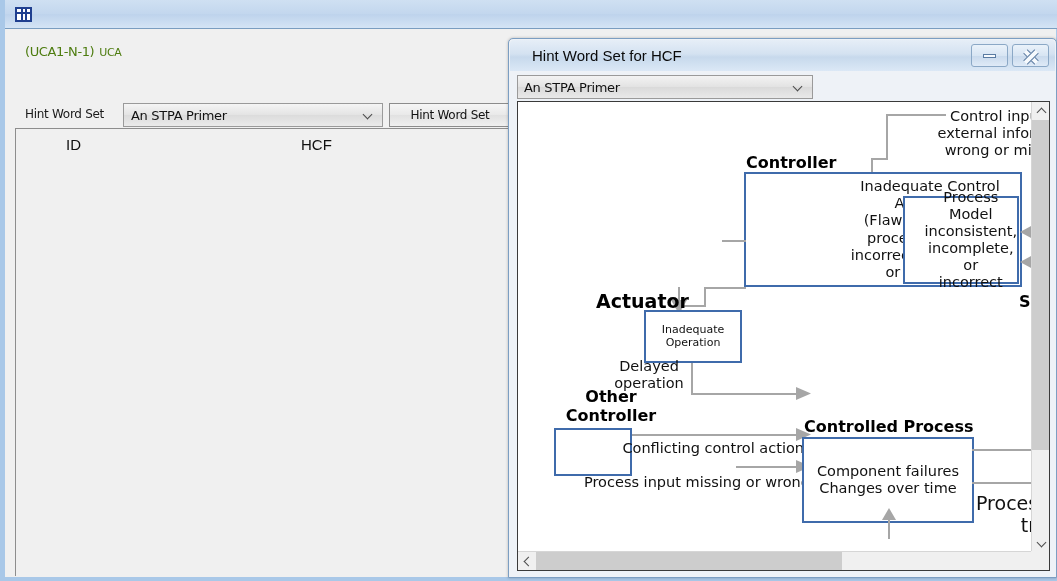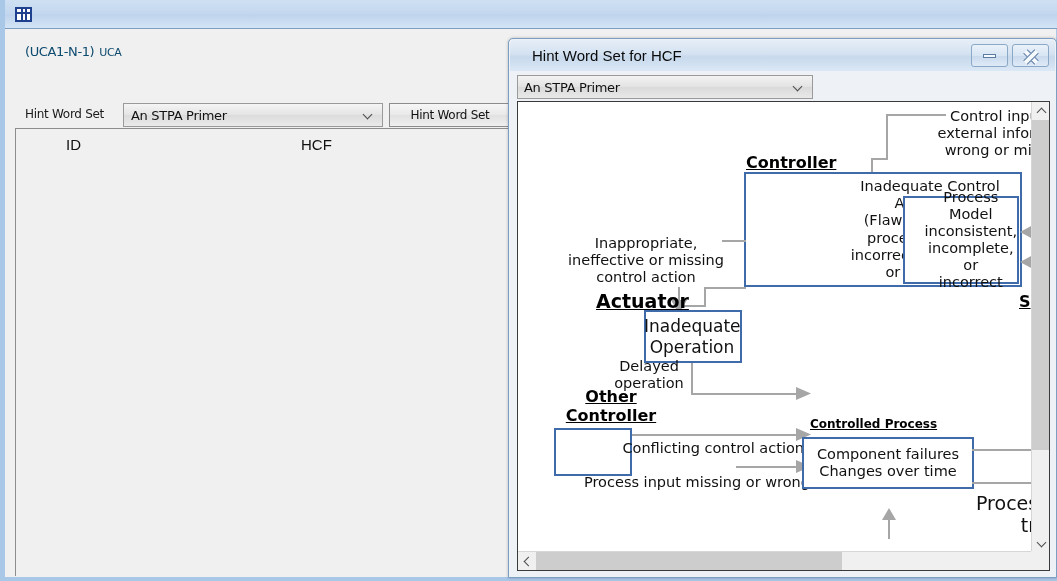--- a/index.html
+++ b/index.html
@@ -47,21 +47,21 @@
   }
 
   
   #main-top-panel {
     position: absolute; left: 5px; top: 30px;
     width: 1046px; height: 97px;
     background: #f0f0f0;
   }
   #uca-label {
     position: absolute; left: 15px; top: 14px;
-    font-size: 13px; color: #0c4a6e;
+    font-size: 13px; color: #4d7c0f;
     font-family: "DejaVu Sans", sans-serif;
     letter-spacing: -0.4px;
   }
   #uca-label .uca-suffix { font-size: 11px; margin-left: 5px; }
 
   #hws-row-label {
     position: absolute; left: 15px; top: 77px;
     font-size: 12px; color: #1a1a1a;
     font-family: "DejaVu Sans", sans-serif;
     letter-spacing: -0.3px;
@@ -270,21 +270,20 @@
     text-align: center;
     color: #111;
     font-family: "DejaVu Sans", sans-serif;
   }
   .dgm-label {
     position: absolute;
     font-weight: bold; color: #000;
     font-family: "DejaVu Sans", sans-serif;
     text-align: center;
     white-space: nowrap;
-    text-decoration: underline;
   }
   .dgm-text {
     position: absolute;
     color: #111; text-align: center;
     font-family: "DejaVu Sans", sans-serif;
     line-height: 1.18;
   }
   .dgm-line {
     position: absolute; background: #a6a6a6;
   }
@@ -391,35 +390,30 @@
         <div class="dgm-label" style="left:505px; top:192px; font-size:16px;">S</div>
 
         <div class="dgm-line" style="left:208px; top:140px; width:24px; height:2px;"></div>
 
         <div class="dgm-line" style="left:190px; top:187px; width:2px; height:18px;"></div>
         <div class="dgm-line" style="left:190px; top:187px; width:42px; height:2px;"></div>
         <div class="dgm-line" style="left:190px; top:187px; width:2px; height:19px;"></div>
         <div class="dgm-line" style="left:164px; top:205px; width:28px; height:2px;"></div>
         <div class="dgm-line" style="left:164px; top:205px; width:2px; height:0px;"></div>
 
-        <div class="dgm-text" style="left:32px; top:135px; width:200px; font-size:14.5px;">
-          <div>Inappropriate,</div>
-          <div>ineffective or missing</div>
-          <div>control action</div>
-        </div>
 
         <div class="dgm-line" style="left:164px; top:187px; width:2px; height:17px;"></div>
         <svg style="position:absolute; left:157px; top:200px; width:16px; height:16px;">
           <polygon points="0,0 16,0 8,14" fill="#a6a6a6"></polygon>
         </svg>
 
         <div class="dgm-label" style="left:82px; top:190px; font-size:19px;">Actuator</div>
 
         <div class="dgm-box" style="left:130px; top:210px; width:98px; height:53px;">
-          <div class="dgm-text" style="position:static; width:96px; font-size:17px;">
+          <div class="dgm-text" style="position:static; width:96px; font-size:11px;">
             <div>Inadequate</div>
             <div>Operation</div>
           </div>
         </div>
 
         <div class="dgm-text" style="left:92px; top:258px; width:86px; font-size:14.5px;">
           <div>Delayed</div>
           <div>operation</div>
         </div>
 
@@ -448,22 +442,22 @@
         </svg>
         <div class="dgm-text" style="left:108px; top:340px; width:190px; font-size:14.5px;">Conflicting control actions</div>
 
         <div class="dgm-line" style="left:222px; top:366px; width:66px; height:2px;"></div>
         <svg style="position:absolute; left:282px; top:360px; width:16px; height:14px;">
           <polygon points="0,0 0,13 15,6.5" fill="#a6a6a6"></polygon>
         </svg>
 
         <div class="dgm-text" style="left:58px; top:374px; width:250px; font-size:14.5px;">Process input missing or wrong</div>
 
-        <div class="dgm-label" style="left:296px; top:317px; font-size:12px;">Controlled Process</div>
-        <div class="dgm-box" style="left:288px; top:337px; width:172px; height:52px;">
+        <div class="dgm-label" style="left:290px; top:317px; font-size:16px;">Controlled Process</div>
+        <div class="dgm-box" style="left:288px; top:337px; width:172px; height:86px;">
           <div class="dgm-text" style="position:static; width:170px; font-size:14.5px;">
             <div>Component failures</div>
             <div>Changes over time</div>
           </div>
         </div>
 
         <div class="dgm-line" style="left:458px; top:349px; width:62px; height:2px;"></div>
         <div class="dgm-line" style="left:458px; top:382px; width:62px; height:2px;"></div>
 
         <div class="dgm-text" style="left:462px; top:392px; width:60px; font-size:19px; text-align:left;">

